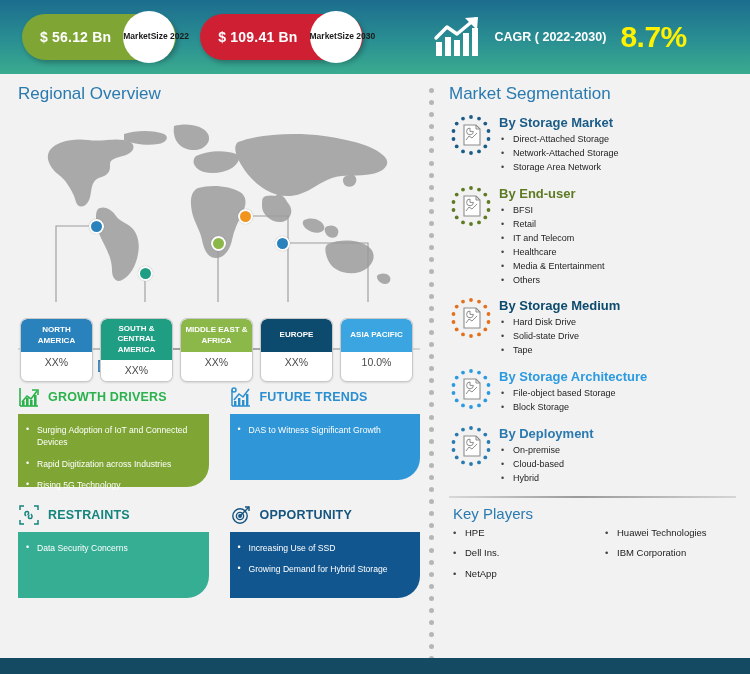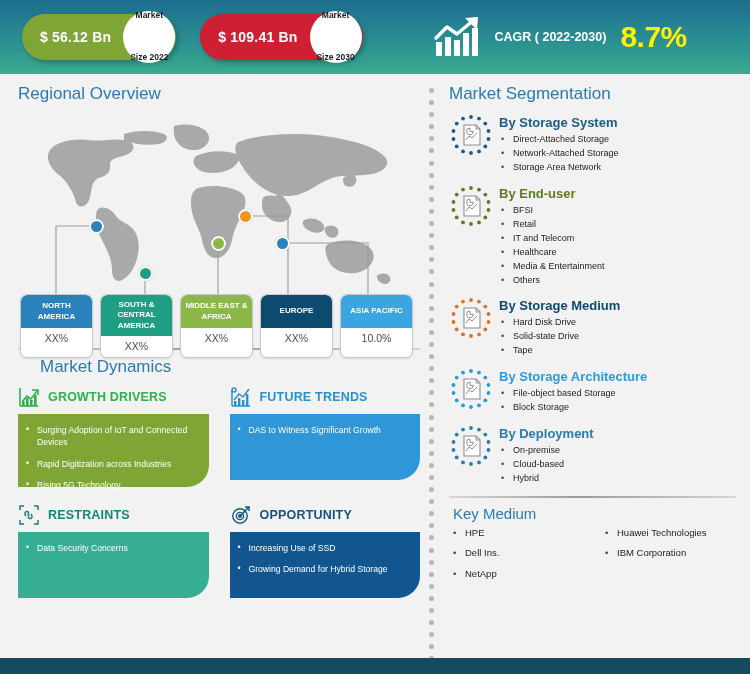--- a/index.html
+++ b/index.html
@@ -24,21 +24,21 @@
     box-shadow: 2px 3px 5px rgba(0,0,0,.25);
   }
   .pill.green { background: #7fa635; margin-left: 22px; }
   .pill.red { background: #cf2033; margin-left: 24px; }
   .pill-value {
     color: #ffffff; font-size: 14px; font-weight: bold; letter-spacing: .2px;
     margin-right: 12px; white-space: nowrap;
   }
   .pill-badge {
     width: 52px; height: 52px; border-radius: 50%; background: #ffffff;
-    display: flex; flex-direction: column; align-items: center; justify-content: space-between;
+    display: flex; flex-direction: row; align-items: center; justify-content: flex-start;
     line-height: 1.15; flex: none; margin-right: -3px;
   }
   .pill-badge span { font-size: 8.5px; font-weight: bold; color: #1a1a1a; white-space: nowrap; }
 
   .cagr-wrap { display: flex; align-items: center; margin-left: 70px; }
   .cagr-icon { width: 52px; height: 42px; flex: none; }
   .cagr-label { color: #ffffff; font-size: 12.5px; font-weight: bold; margin-left: 10px; white-space: nowrap; }
   .cagr-value { color: #fff200; font-size: 30px; font-weight: bold; margin-left: 14px; letter-spacing: -.5px; }
 
   
@@ -197,21 +197,21 @@
             <path d="M264 133 L350 133 L350 192"></path>
           </g>
         </svg>
 
         <div class="marker" style="left:71px;  top:109px; background:#2a82bd;"></div>
         <div class="marker" style="left:120px; top:156px; background:#1f9e84;"></div>
         <div class="marker" style="left:193px; top:126px; background:#8cb84a;"></div>
         <div class="marker" style="left:220px; top:99px;  background:#f0941f;"></div>
         <div class="marker" style="left:257px; top:126px; background:#2a82bd;"></div>
 
-        <div class="region-row" style="position:absolute;left:2px;top:182px;">
+        <div class="region-row" style="position:absolute;left:2px;top:206px;">
           <div class="region-box">
             <div class="region-name" style="background:#2a82bd">NORTH AMERICA</div>
             <div class="region-val">XX%</div>
           </div>
           <div class="region-box">
             <div class="region-name" style="background:#1f9e84">SOUTH &amp; CENTRAL AMERICA</div>
             <div class="region-val">XX%</div>
           </div>
           <div class="region-box">
             <div class="region-name" style="background:#8cb84a">MIDDLE EAST &amp; AFRICA</div>
@@ -410,21 +410,21 @@
           <g stroke="#8c8c8c" stroke-width="1.1" fill="#fff">
             <path d="M15 12 L27 12 L31 16 L31 32 L15 32 Z"></path>
           </g>
           <g stroke="#8c8c8c" stroke-width="1" fill="none">
             <path d="M27 12 L27 16 L31 16"></path>
             <path d="M17 27 L20 23 L23 25 L28 20"></path>
             <path d="M21 15 a3.4 3.4 0 1 0 3.4 3.4 L21 18.4 Z"></path>
           </g>
         </svg>
         <div class="seg-body">
-          <div class="seg-title" style="color:#1b5b87">By Storage System</div>
+          <div class="seg-title" style="color:#1b5b87">By Storage Market</div>
           <ul>
             <li>Direct-Attached Storage</li>
             <li>Network-Attached Storage</li>
             <li>Storage Area Network</li>
           </ul>
         </div>
       </div>
 
       <div class="seg-item">
         <svg class="seg-icon" viewBox="0 0 44 44">
@@ -571,21 +571,21 @@
           <ul>
             <li>On-premise</li>
             <li>Cloud-based</li>
             <li>Hybrid</li>
           </ul>
         </div>
       </div>
 
       <div class="kp-wrap">
         <hr class="hr-fade">
-        <div class="kp-title">Key Medium</div>
+        <div class="kp-title">Key Players</div>
         <div class="kp-cols">
           <ul class="kp-c1">
             <li>HPE</li>
             <li>Dell Ins.</li>
             <li>NetApp</li>
           </ul>
           <ul>
             <li>Huawei Technologies</li>
             <li>IBM Corporation</li>
           </ul>

